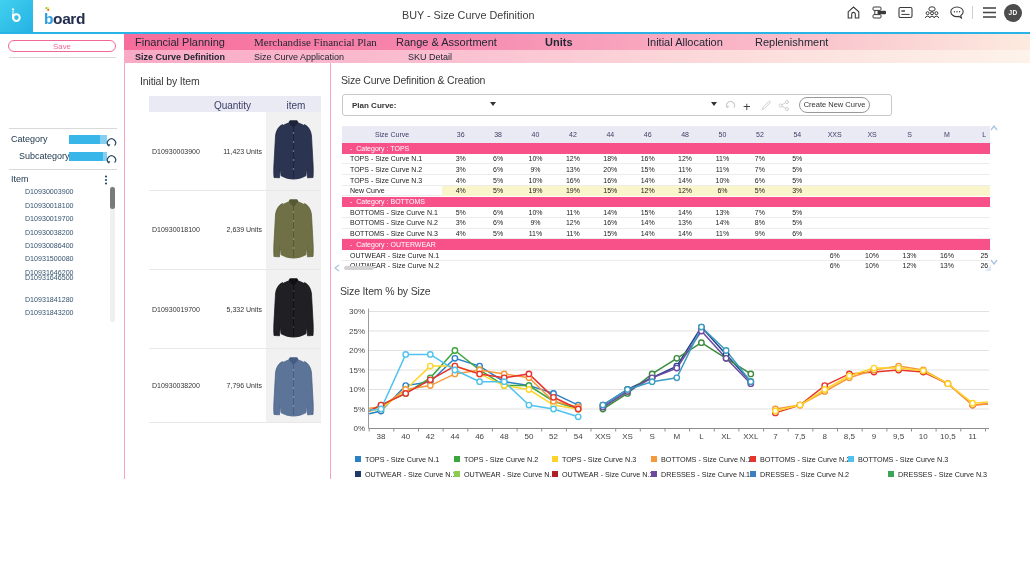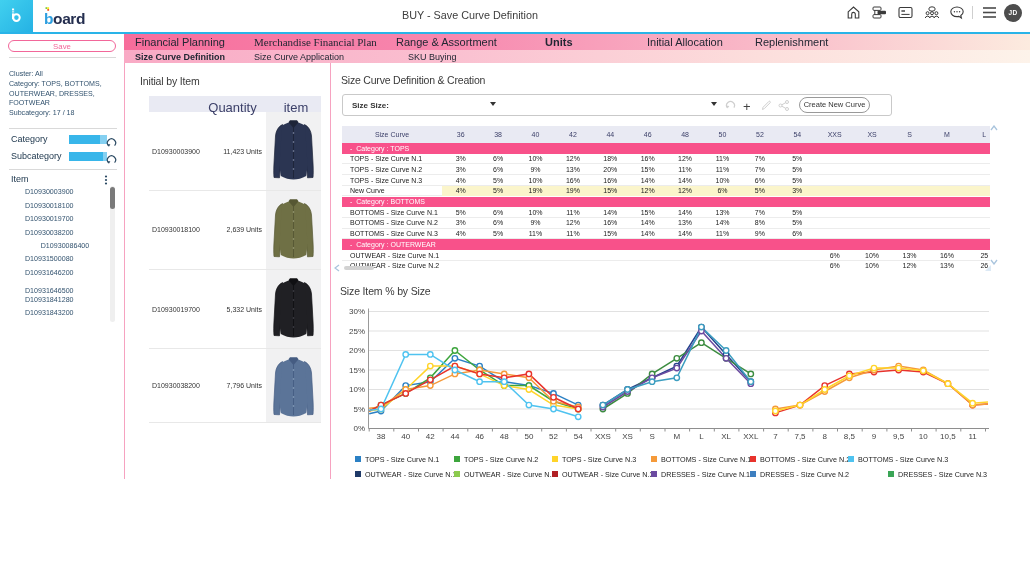--- a/index.html
+++ b/index.html
@@ -27,21 +27,21 @@
 
 #menurow1 { position:absolute; left:124px; top:34px; width:906px; height:16px; background:linear-gradient(90deg,#f76d9b 0%,#f787ae 35%,#f9b9c8 70%,#fcebdf 100%); }
 #menurow2 { position:absolute; left:124px; top:50px; width:906px; height:13px; background:linear-gradient(90deg,#f9aac5 0%,#fabfd0 35%,#fcdedc 70%,#fdf3ea 100%); }
 .m1 { position:absolute; top:36px; font-size:11px; line-height:12px; color:#222733; }
 .m2 { position:absolute; top:50.5px; font-size:9px; line-height:12px; color:#222733; }
 
 .pinkv { position:absolute; top:63px; width:1px; height:416px; background:#f6a2c0; }
 
 #qtitle { position:absolute; left:140px; top:75px; font-size:10.5px; color:#3a3a3a; letter-spacing:-0.15px; }
 #qhead { position:absolute; left:149px; top:96px; width:172px; height:16px; background:#e9eaf3; }
-.qh { position:absolute; top:100px; font-size:13px; color:#3b3f68; }
+.qh { position:absolute; top:100px; font-size:10px; color:#3b3f68; }
 .qrow-line { position:absolute; left:149px; width:172px; height:1px; background:#e8e8e8; }
 .qcode { position:absolute; left:152px; font-size:7px; color:#333; }
 .qqty { position:absolute; left:200px; width:62px; text-align:right; font-size:7px; color:#333; }
 .qimg { position:absolute; left:266px; width:55px; height:78px; background:#f1f1f2; }
 
 #mtitle { position:absolute; left:341px; top:74px; font-size:10.5px; color:#3a3a3a; letter-spacing:-0.2px; }
 #toolbar { position:absolute; left:342px; top:94px; width:550px; height:22px; border:1px solid #c9c9c9; border-radius:3px; background:#fff; }
 #tb-label { position:absolute; left:352px; top:100.5px; font-size:8px; color:#333; font-weight:bold; }
 .caret { position:absolute; width:0; height:0; border-left:3.5px solid transparent; border-right:3.5px solid transparent; border-top:4.5px solid #333; }
 .tbicon { position:absolute; }
@@ -70,21 +70,21 @@
 <rect x="11.9" y="10.4" width="2.2" height="1" fill="#35c2e9"></rect>
 <rect x="11.9" y="12.4" width="2.2" height="1" fill="#35c2e9"></rect>
 <circle cx="16.4" cy="17.6" r="3.3" fill="none" stroke="#fff" stroke-width="2"></circle>
 </svg></div>
   <svg id="wordmark" style="position:absolute; left:44px; top:4px;" width="52" height="25" viewBox="0 0 52 25">
     <text x="0" y="20" font-size="15.5" font-weight="bold" letter-spacing="-0.4" font-family="Liberation Sans"><tspan fill="#2d9fe0">b</tspan><tspan fill="#242e4f">oard</tspan></text>
     <rect x="1.5" y="3.2" width="1.8" height="1.8" fill="#7ac943"></rect>
     <rect x="3.3" y="3.2" width="1.8" height="1.8" fill="#fcee21"></rect>
     <rect x="3.3" y="5" width="1.8" height="1.8" fill="#f15a24"></rect>
   </svg>
-  <div id="title">BUY - Save Curve Definition</div>
+  <div id="title">BUY - Size Curve Definition</div>
 
 <svg class="ticon" style="left:846px;" width="15" height="15" viewBox="0 0 15 15" fill="none" stroke="#3a3a3a" stroke-width="1.1">
   <path d="M2.2 6.8 L7.5 2 L12.8 6.8 L12.8 13 L9.3 13 L9.3 9.2 A1.8 1.8 0 0 0 5.7 9.2 L5.7 13 L2.2 13 Z"></path>
 </svg>
 <svg class="ticon" style="left:872px;" width="15" height="15" viewBox="0 0 15 15">
   <rect x="1" y="2" width="8" height="3.4" rx="1" fill="none" stroke="#3a3a3a" stroke-width="1"></rect>
   <rect x="1" y="9.6" width="8" height="3.4" rx="1" fill="none" stroke="#3a3a3a" stroke-width="1"></rect>
   <rect x="5.5" y="5.8" width="8.5" height="3.4" rx="1" fill="#3a3a3a"></rect>
   <line x1="2.8" y1="5.4" x2="2.8" y2="9.6" stroke="#3a3a3a" stroke-width="1"></line>
 </svg>
@@ -113,26 +113,25 @@
   <line x1="0" y1="5.5" x2="13" y2="5.5" stroke="#4a4a4a" stroke-width="1.6"></line>
   <line x1="0" y1="10" x2="13" y2="10" stroke="#4a4a4a" stroke-width="1.6"></line>
 </svg>
 
   <div id="tdivider"></div>
   <div id="avatar">JD</div>
   <div id="cyanline"></div>
 
   <div id="save">Save</div>
   <div class="sideline" style="left:9px; top:57px; width:107px;"></div>
-  <div id="filters">Cluster: All<br>Category: TOPS, BOTTOMS,<br>OUTERWEAR, DRESSES,<br>FOOTWEAR<br>Subcategory: 17 / 18</div>
   <div class="sideline" style="left:9px; top:128px; width:108px;"></div>
   <div class="flabel" style="top:134px;">Category</div>
   <div class="fbar" style="top:135px; width:31px;"></div>
   <div class="fhandle" style="left:100px; top:135px;"></div>
-  <div class="flabel" style="top:151px;">Subcategory</div>
+  <div class="flabel" style="top:151px;margin-left:8px;">Subcategory</div>
   <div class="fbar" style="top:152px;"></div>
   <div class="fhandle" style="left:103px; top:152px; width:4px;"></div>
 
 <div class="ricon" style="top:134px;"><svg width="11" height="11" viewBox="0 0 11 11" fill="none">
 <path d="M2.4 8.6 A4.1 4.1 0 1 1 8.6 8.6" stroke="#2b4a63" stroke-width="1.2"></path>
 <path d="M1.0 7.2 L2.9 9.8 L4.4 7.2 Z" fill="#2b4a63"></path>
 </svg></div>
 <div class="ricon" style="top:151px;"><svg width="11" height="11" viewBox="0 0 11 11" fill="none">
 <path d="M2.4 8.6 A4.1 4.1 0 1 1 8.6 8.6" stroke="#2b4a63" stroke-width="1.2"></path>
 <path d="M1.0 7.2 L2.9 9.8 L4.4 7.2 Z" fill="#2b4a63"></path>
@@ -143,41 +142,41 @@
   <svg style="position:absolute; left:104px; top:175px;" width="4" height="10" viewBox="0 0 4 10">
 <circle cx="2" cy="1.5" r="1.1" fill="#2b4a63"></circle>
       <circle cx="2" cy="5" r="1.1" fill="#2b4a63"></circle>
       <circle cx="2" cy="8.5" r="1.1" fill="#2b4a63"></circle>
 </svg>
   <div id="itemlist">
       <div class="itm" style="top:188.3px;">D10930003900</div>
 <div class="itm" style="top:201.7px;">D10930018100</div>
 <div class="itm" style="top:215.1px;">D10930019700</div>
 <div class="itm" style="top:228.5px;">D10930038200</div>
-<div class="itm" style="top:241.9px;text-align:center;">D10930086400</div>
+<div class="itm" style="top:241.9px;">D10930086400</div>
 <div class="itm" style="top:255.3px;">D10931500080</div>
 <div class="itm" style="top:268.7px;">D10931646200</div>
-<div class="itm" style="top:287px;">D10931646500</div>
+<div class="itm" style="top:274px;">D10931646500</div>
 <div class="itm" style="top:295.5px;">D10931841280</div>
 <div class="itm" style="top:308.9px;">D10931843200</div>
 </div>
   <div id="sb-track"></div>
   <div id="sb-thumb"></div>
 
   <div id="menurow1"></div>
   <div id="menurow2"></div>
   <div class="m1" style="left:135px;">Financial Planning</div>
   <div class="m1" style="left:254px;font-family:Liberation Serif, serif;">Merchandise Financial Plan</div>
   <div class="m1" style="left:396px;">Range &amp; Assortment</div>
   <div class="m1" style="left:545px; font-weight:bold;">Units</div>
   <div class="m1" style="left:647px;">Initial Allocation</div>
   <div class="m1" style="left:755px;">Replenishment</div>
   <div class="m2" style="left:135px; font-weight:bold;">Size Curve Definition</div>
   <div class="m2" style="left:254px;">Size Curve Application</div>
-  <div class="m2" style="left:408px;">SKU Buying</div>
+  <div class="m2" style="left:408px;">SKU Detail</div>
 
   <div class="pinkv" style="left:124px;"></div>
   <div class="pinkv" style="left:330px;"></div>
 
   <div id="qtitle">Initial by Item</div>
   <div id="qhead"></div>
   <div class="qh" style="left:205px; width:55px; text-align:center;">Quantity</div>
   <div class="qh" style="left:281px; width:30px; text-align:center;">item</div>
   <div id="qrows">
       <div class="qcode" style="top:148px;">D10930003900</div>
@@ -237,21 +236,21 @@
 <circle cx="27.5" cy="30" r="0.8" fill="#93a9c4"></circle>
 <circle cx="27.5" cy="39" r="0.8" fill="#93a9c4"></circle>
 <circle cx="27.5" cy="48" r="0.8" fill="#93a9c4"></circle>
 <circle cx="27.5" cy="57" r="0.8" fill="#93a9c4"></circle>
 </svg></div>
 <div class="qrow-line" style="top:422px;"></div>
 </div>
 
   <div id="mtitle">Size Curve Definition &amp; Creation</div>
   <div id="toolbar"></div>
-  <div id="tb-label">Size Size:</div>
+  <div id="tb-label">Plan Curve:</div>
   <div class="caret" style="left:490px; top:101.5px;"></div>
   <div class="caret" style="left:711px; top:101.5px;"></div>
 
 <svg class="tbicon" style="left:725px; top:100px;" width="11" height="11" viewBox="0 0 11 11" fill="none">
 <path d="M2.1 7.6 A4 4 0 1 1 8.9 7.6" stroke="#cfcfcf" stroke-width="1.2"></path>
 <path d="M1.1 5.6 L2.6 8.4 L4.3 5.9 Z" fill="#cfcfcf"></path>
 </svg>
 <div class="tbicon" style="left:743px; top:98.5px; font-size:13px; color:#444;">+</div>
 <svg class="tbicon" style="left:761px; top:100px;" width="11" height="11" viewBox="0 0 11 11">
 <path d="M1.5 9.5 L2 7.3 L7.8 1.5 A0.9 0.9 0 0 1 9.1 2.8 L3.3 8.6 Z" fill="none" stroke="#cfcfcf" stroke-width="1"></path>

